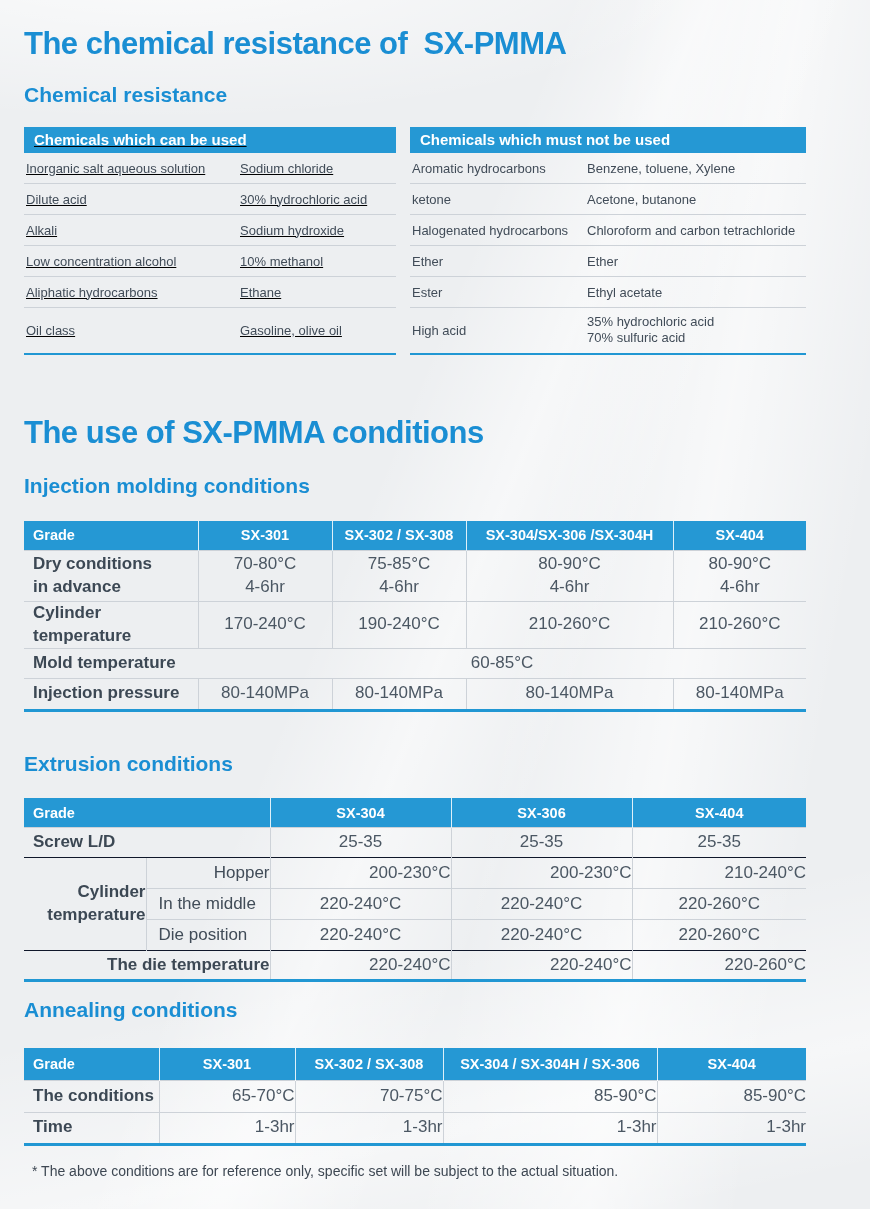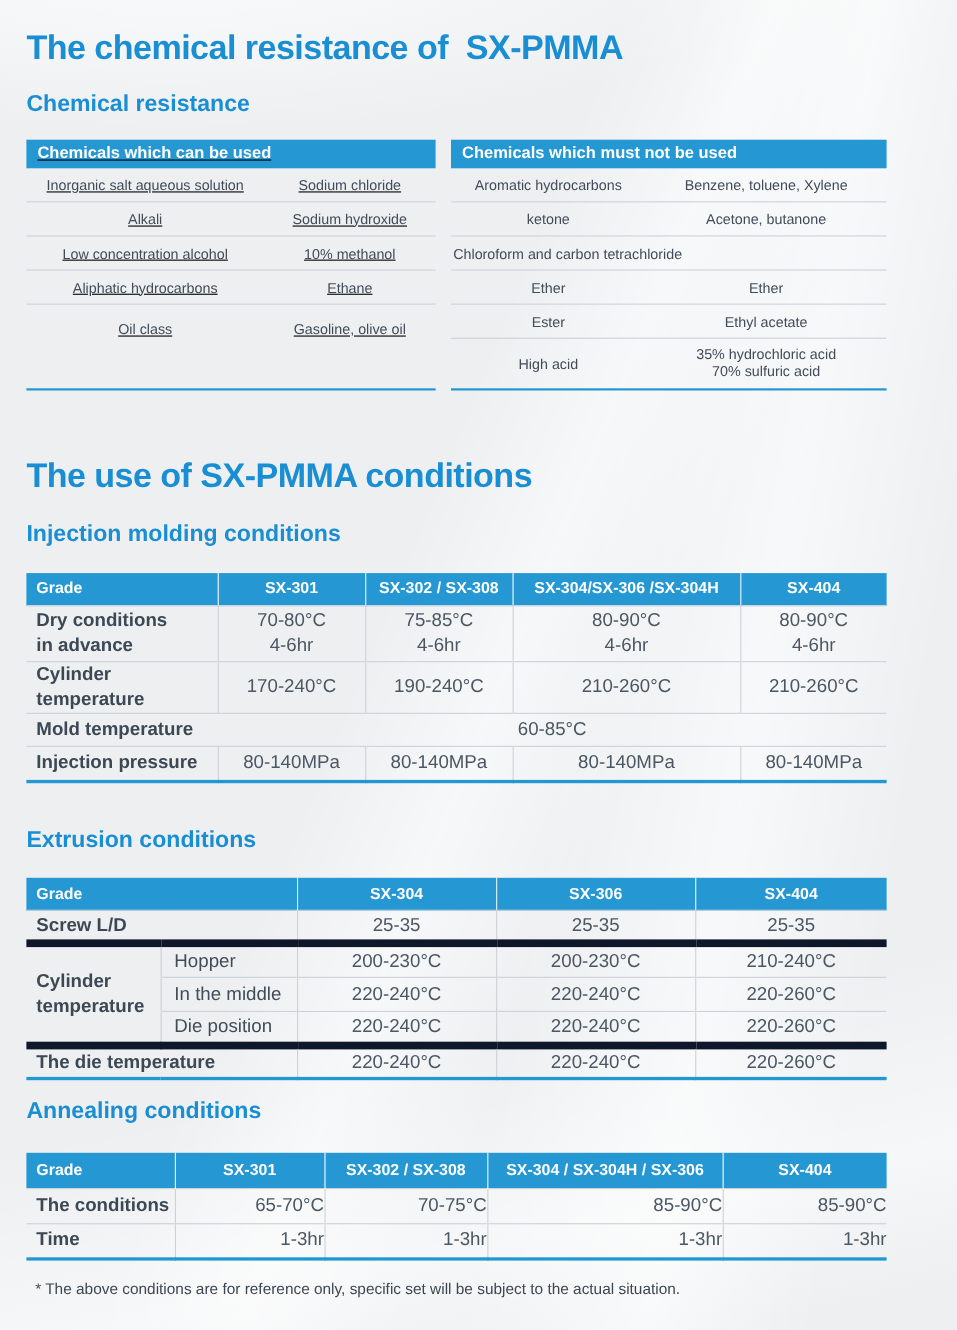--- a/index.html
+++ b/index.html
@@ -30,21 +30,21 @@
 
   
   .chem-wrap { display:flex; gap:14px; margin-top:20px; }
   .chem-table { border-bottom:2px solid #2197d3; }
   .chem-table.allowed { width:372px;text-decoration:underline; }
   .chem-table.forbidden { width:396px; }
   .chem-header {
     background:#2598d4; color:#fff; font-weight:bold; font-size:15px;
     padding:4px 10px; height:26px; line-height:18px;
   }
-  .chem-row { display:grid; border-bottom:1px solid #cdd2d8; align-items:center; min-height:31px;text-align:center; }
+  .chem-row { display:grid; border-bottom:1px solid #cdd2d8; align-items:center; min-height:31px; }
   .chem-row:last-child { border-bottom:none; min-height:44px; }
   .chem-table.allowed .chem-row { grid-template-columns:214px 1fr; }
   .chem-table.forbidden .chem-row { grid-template-columns:175px 1fr; }
   .chem-label, .chem-value { font-size:13px; color:#414c58; padding:6px 0 6px 2px; white-space:nowrap; }
   .chem-value.multiline { white-space:pre-line; line-height:1.25; }
 
   
   table.cond { border-collapse:collapse; table-layout:fixed; width:782px; border-bottom:3px solid #2197d3; }
   table.inj { margin-top:23px; }
   table.ext { margin-top:22px; }
@@ -58,21 +58,21 @@
   table.inj th { height:30px; }
   table.ext th { height:30px; }
   table.ann th { height:32px; }
   .cond td {
     font-size:17px; color:#4b5763; text-align:center; vertical-align:middle;
     border-top:1px solid #cdd2d8; white-space:pre-line; line-height:1.35;
   }
   .cond td.label { text-align:left; padding-left:9px; font-weight:bold; color:#3c4854; }
   .cond td.sublabel { text-align:left; padding-left:12px; color:#414c58; }
   .cond td.vd { border-left:1px solid #cdd2d8; }
-  .cond tr.blue-top td { border-top:7px solid #0f172a; }
+  .cond tr.blue-top td { border-top:1px solid #0f172a;text-align:right; }
   tr.r-dry td { height:51px; }
   tr.r-cyl td { height:33px; }
   tr.r-mold td { height:30px; }
   tr.r-press td { height:32px; }
   tr.r-30 td { height:30px; }
   tr.r-31 td { height:31px; }
   tr.r-32 td { height:32px;text-align:right; }
 
   .footnote { margin:17px 0 0 8px; font-size:14px; color:#3d4752; }
 </style>
@@ -87,20 +87,24 @@
   <div class="h2 sub1">Chemical resistance</div>
 
   <div class="chem-wrap">
     <div class="chem-table allowed">
       <div class="chem-header">Chemicals which can be used</div>
       <div class="chem-row">
         <div class="chem-label">Inorganic salt aqueous solution</div>
         <div class="chem-value">Sodium chloride</div>
       </div>
       <div class="chem-row">
+        <div class="chem-label">Dilute acid</div>
+        <div class="chem-value">30% hydrochloric acid</div>
+      </div>
+      <div class="chem-row">
         <div class="chem-label">Alkali</div>
         <div class="chem-value">Sodium hydroxide</div>
       </div>
       <div class="chem-row">
         <div class="chem-label">Low concentration alcohol</div>
         <div class="chem-value">10% methanol</div>
       </div>
       <div class="chem-row">
         <div class="chem-label">Aliphatic hydrocarbons</div>
         <div class="chem-value">Ethane</div>
@@ -115,20 +119,21 @@
       <div class="chem-header">Chemicals which must not be used</div>
       <div class="chem-row">
         <div class="chem-label">Aromatic hydrocarbons</div>
         <div class="chem-value">Benzene, toluene, Xylene</div>
       </div>
       <div class="chem-row">
         <div class="chem-label">ketone</div>
         <div class="chem-value">Acetone, butanone</div>
       </div>
       <div class="chem-row">
+        <div class="chem-label">Halogenated hydrocarbons</div>
         <div class="chem-value">Chloroform and carbon tetrachloride</div>
       </div>
       <div class="chem-row">
         <div class="chem-label">Ether</div>
         <div class="chem-value">Ether</div>
       </div>
       <div class="chem-row">
         <div class="chem-label">Ester</div>
         <div class="chem-value">Ethyl acetate</div>
       </div>

